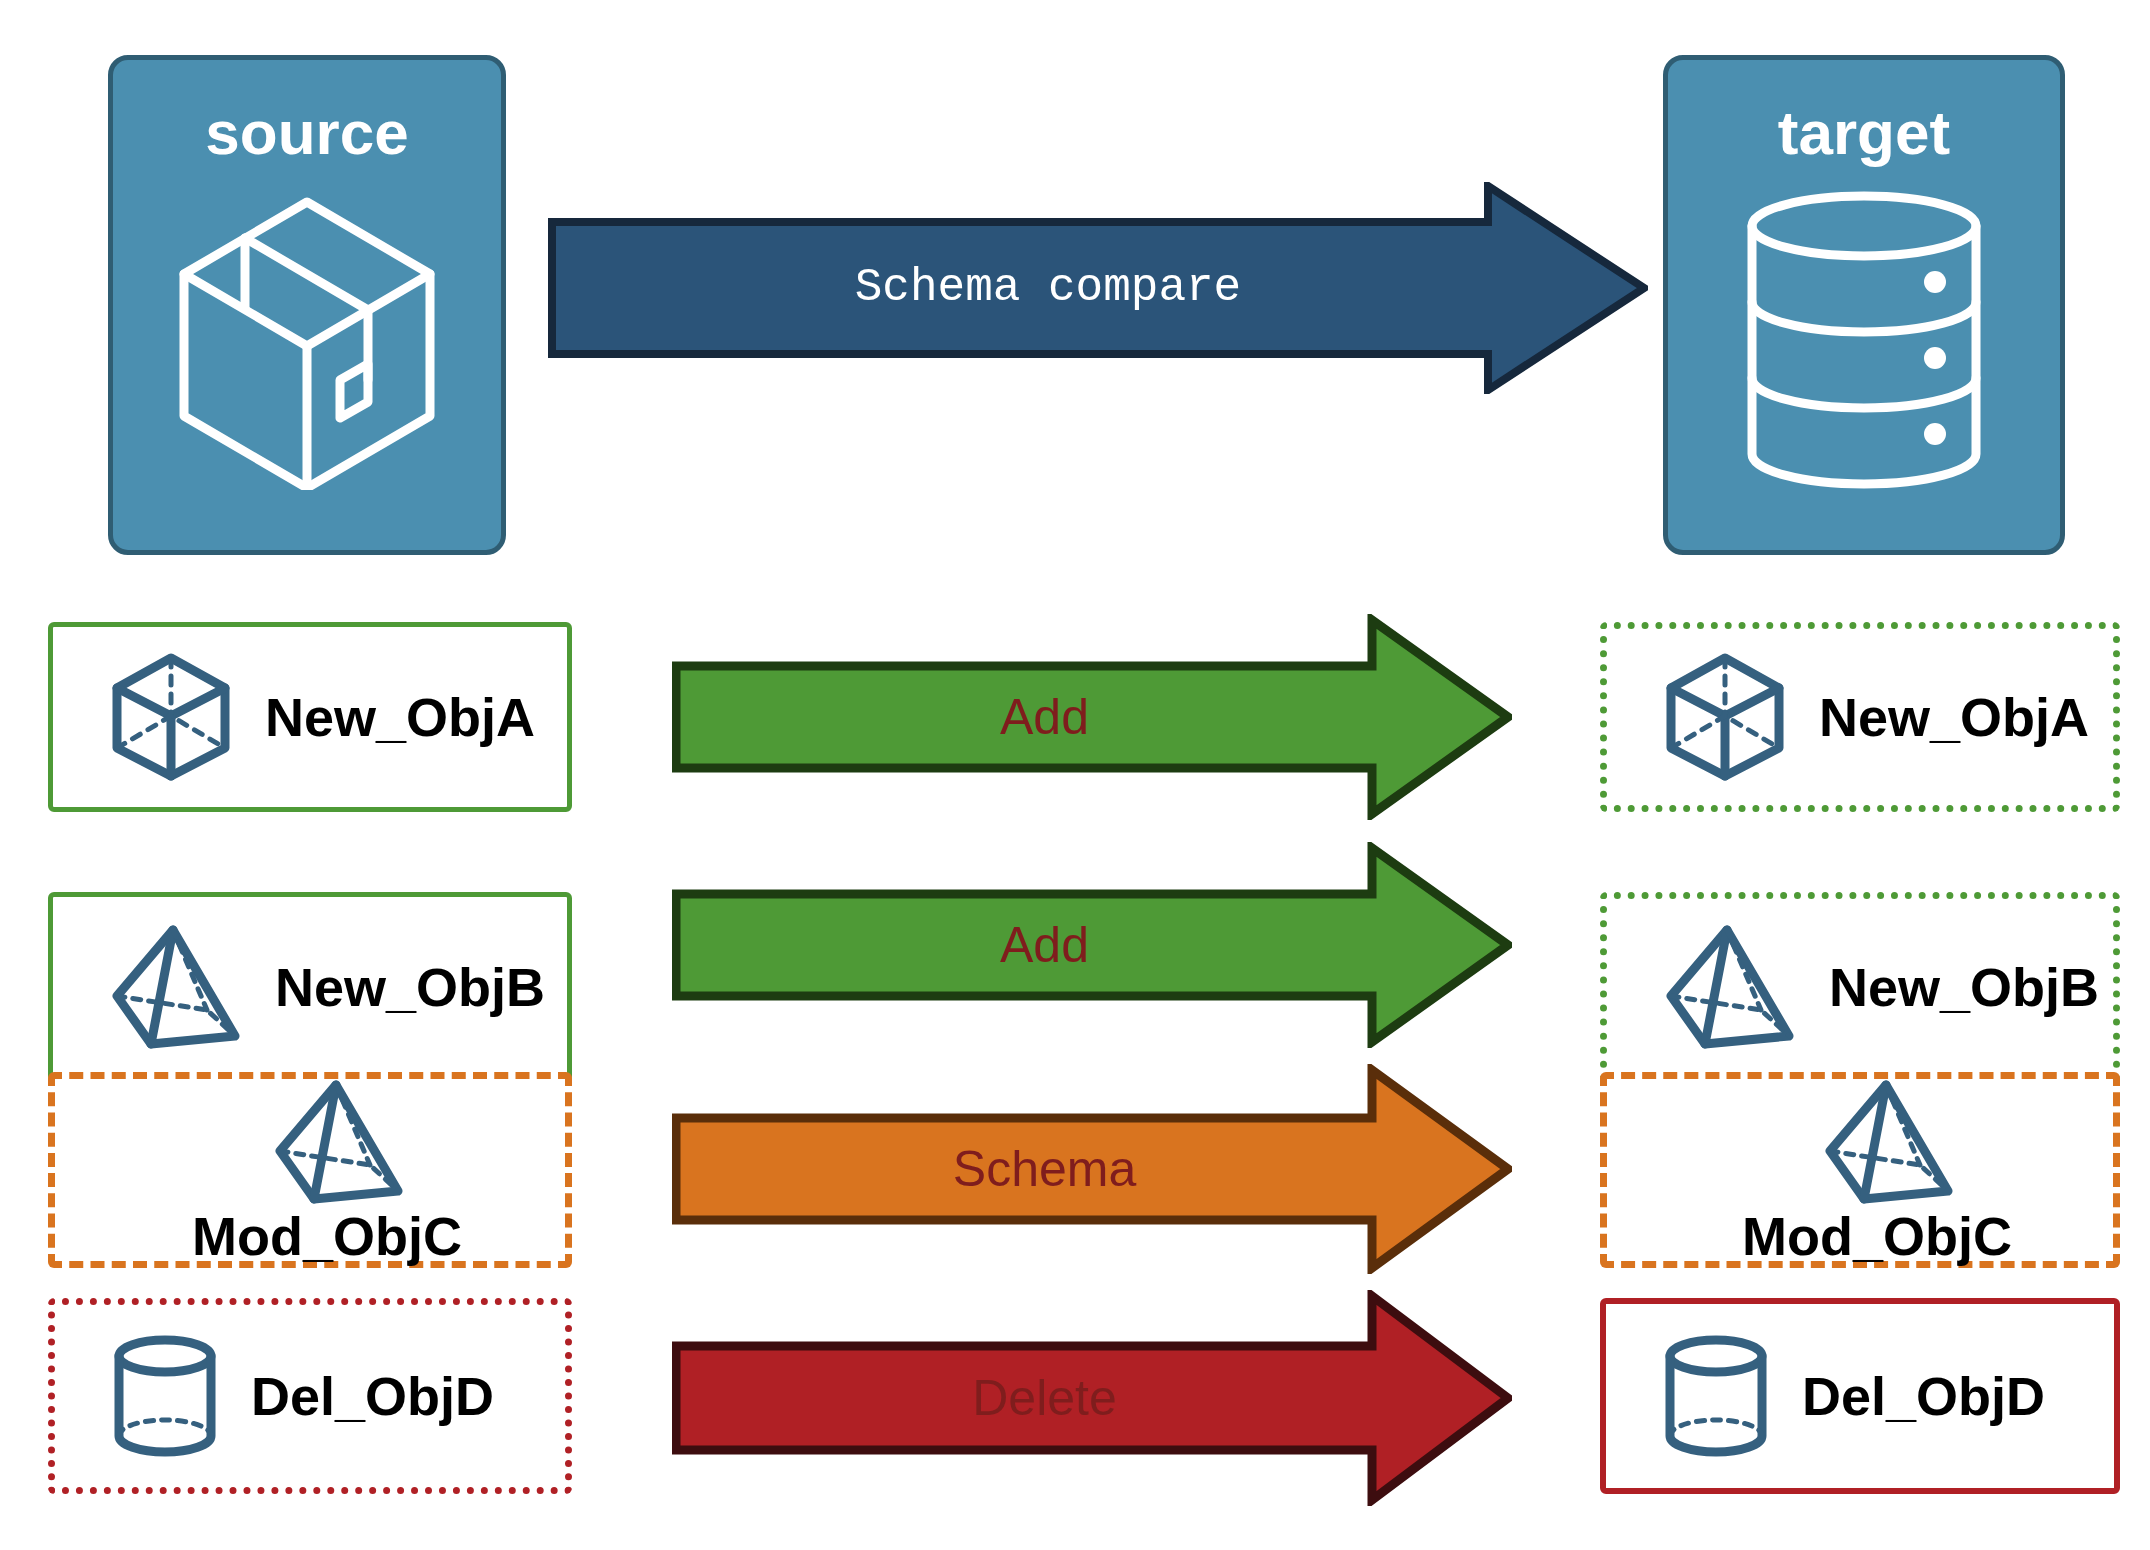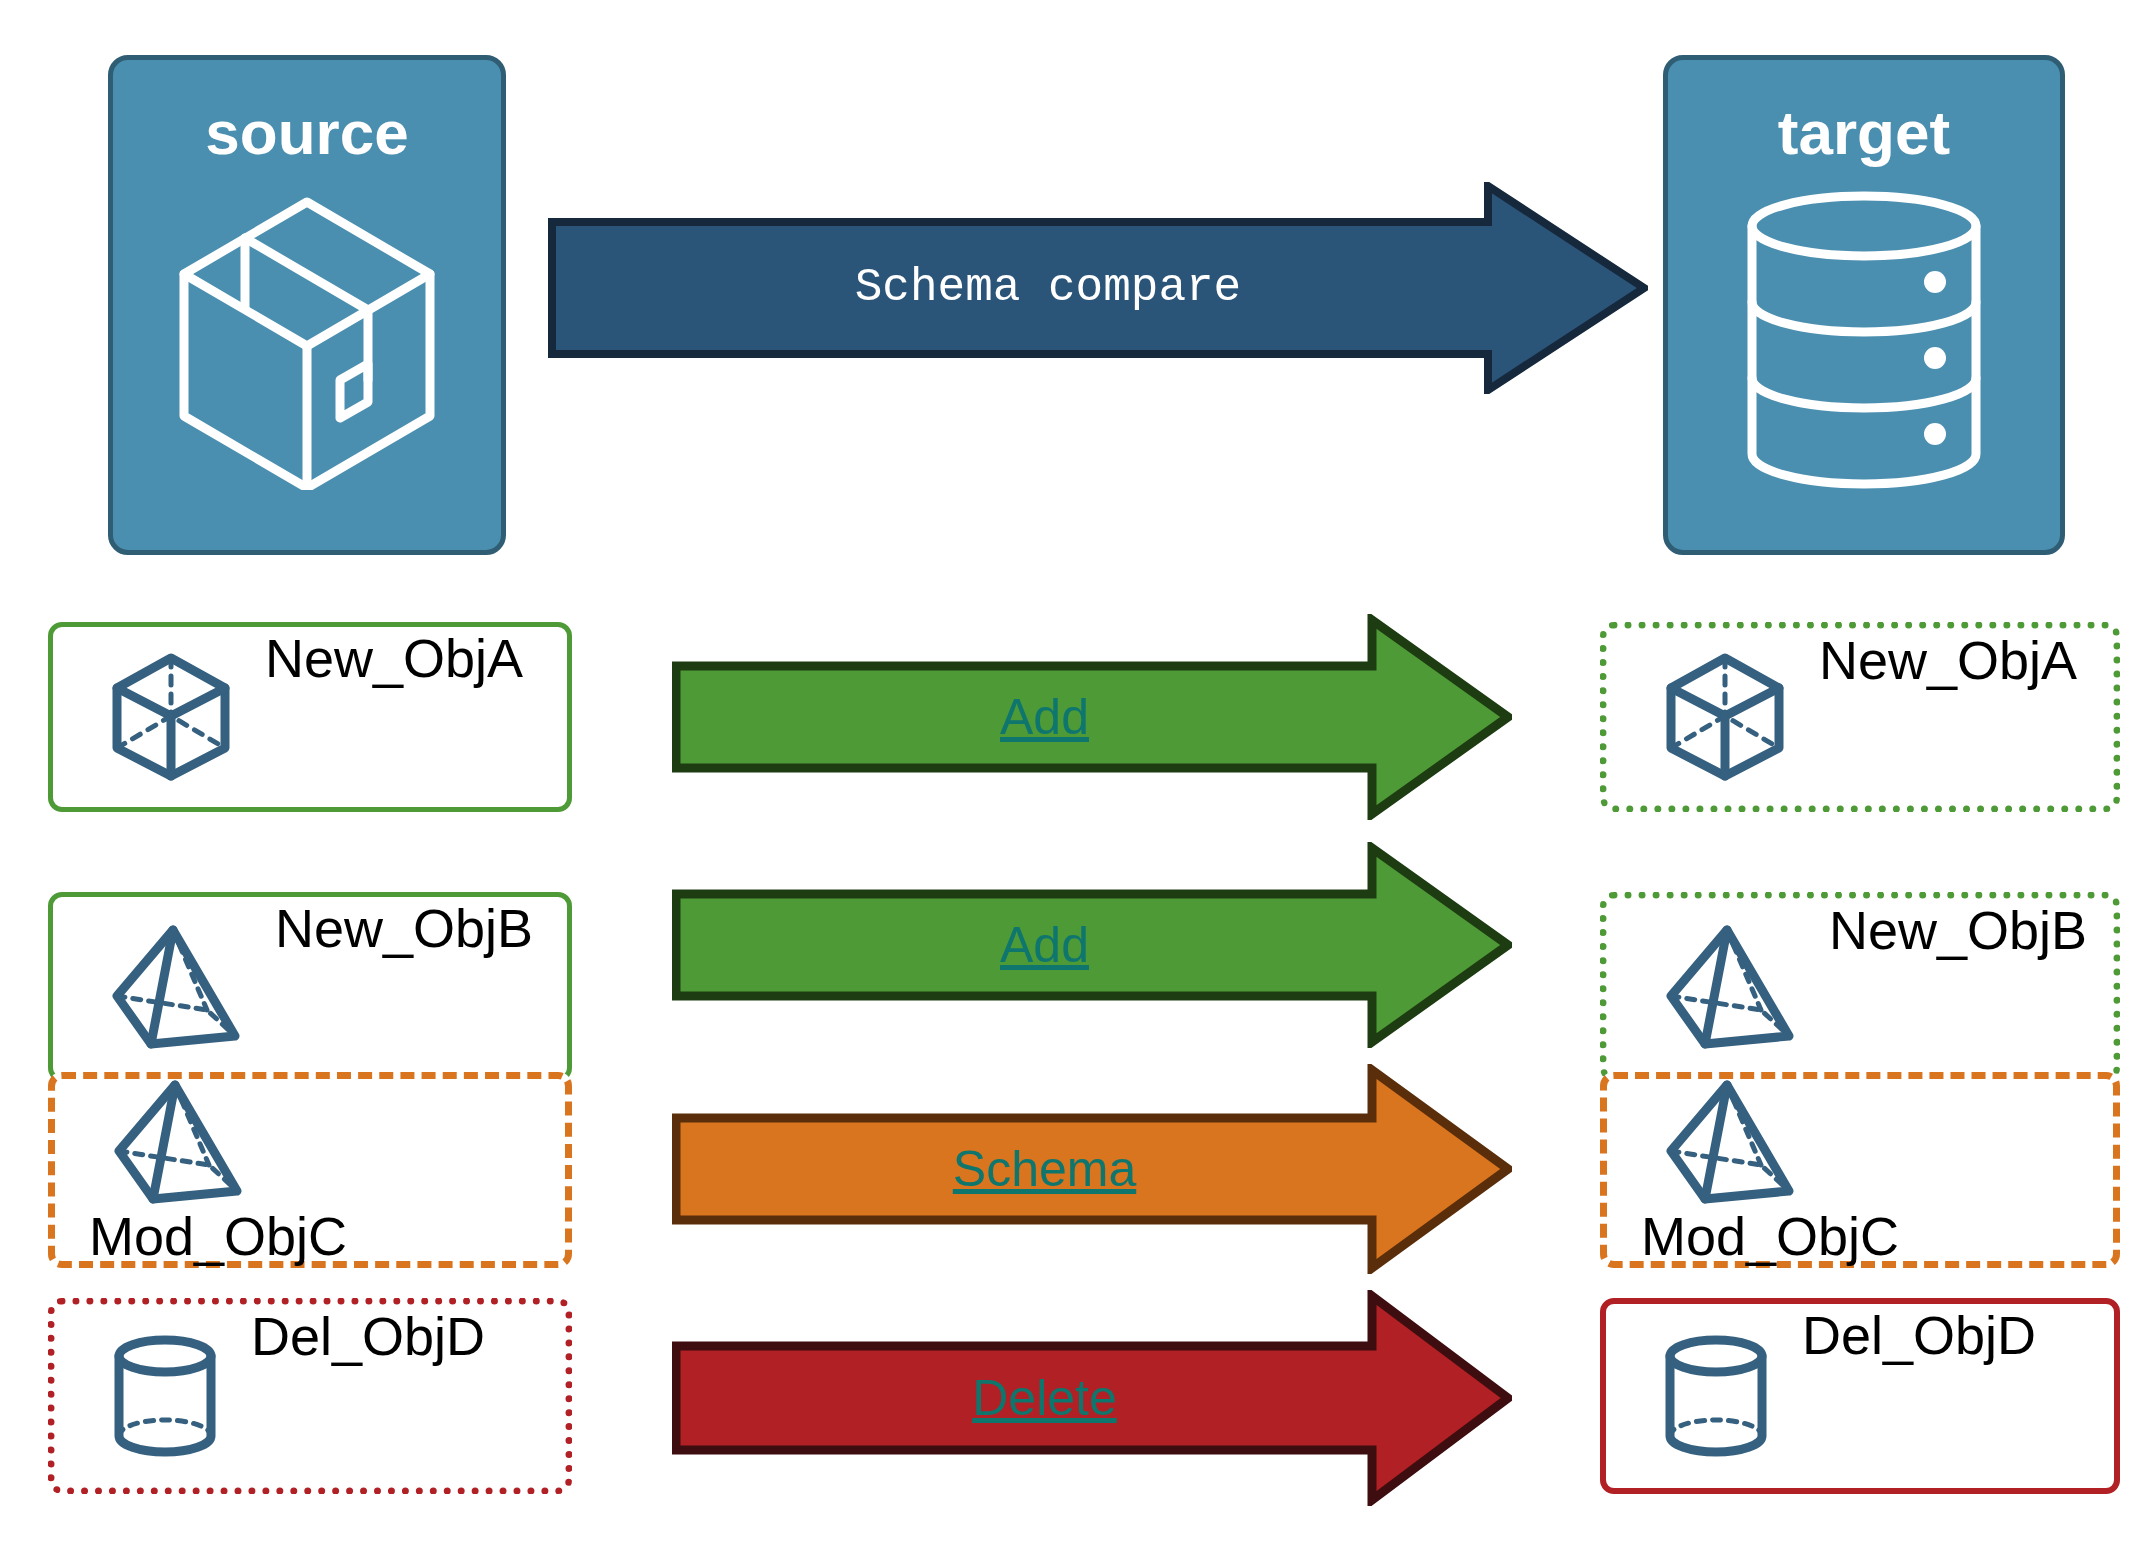--- a/index.html
+++ b/index.html
@@ -34,22 +34,22 @@
     position:absolute;left:0;top:0;width:1000px;height:212px;
     display:flex;align-items:center;justify-content:center;
     color:#ffffff;font-size:46px;
   }
 
   
   .obj-box{
     position:absolute;
     box-sizing:border-box;
     background:#ffffff;
-    border-radius:14px;
-    display:flex;
+    border-radius:6px;
+    display:flex;align-items:center;font-weight:bold;
   }
   .obj-box .obj-icon{
     flex:0 0 auto;margin-left:58px;display:flex;align-items:center;
   }
   .obj-box .obj-label{
     margin-left:34px;font-size:54px;color:#000000;white-space:nowrap;
   }
 
   .bd-solid-green {border:5px solid #4e9a36;}
   .bd-dotted-green{border:7px dotted #4e9a36;}
@@ -58,21 +58,21 @@
   .bd-solid-red   {border:6px solid #b02025;}
 
   .src-box{left:48px;width:524px;}
   .tgt-box{left:1600px;width:520px;}
 
   .row-arrow{position:absolute;left:672px;width:840px;}
 
   .row-arrow .ra-label{
     position:absolute;left:0;top:0;width:745px;height:100%;
     display:flex;align-items:center;justify-content:center;
-    color:#0f766e;font-size:50px;text-decoration:underline;
+    color:#7f1d1d;font-size:50px;
   }
 
   
   .r0{top:622px;height:190px;}
   .r1{top:892px;height:190px;}
   .r2{top:1072px;height:196px;flex-direction:column;}
   .r3{top:1298px;height:196px;}
 
   .ar0{top:614px;height:206px;}
   .ar1{top:842px;height:206px;}

